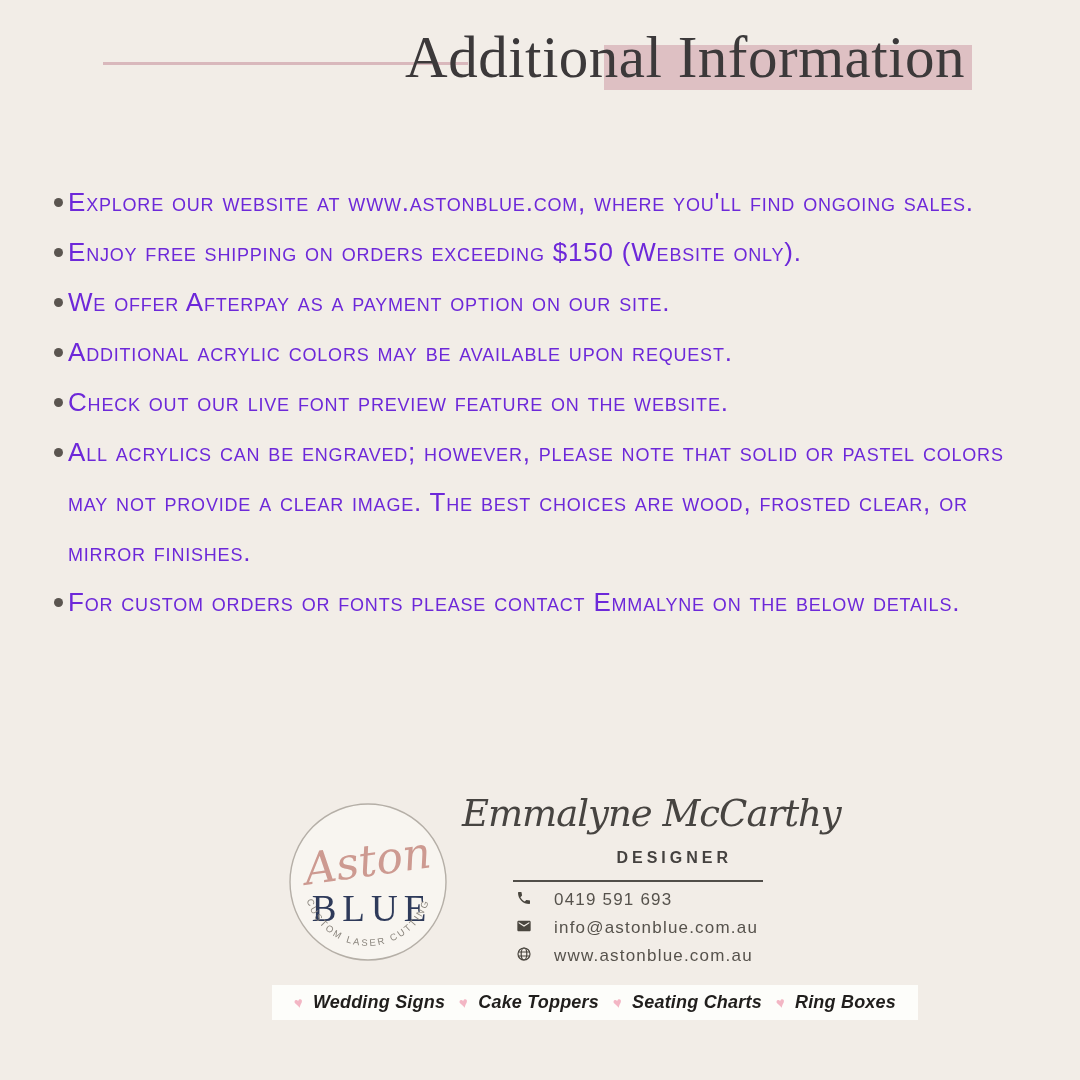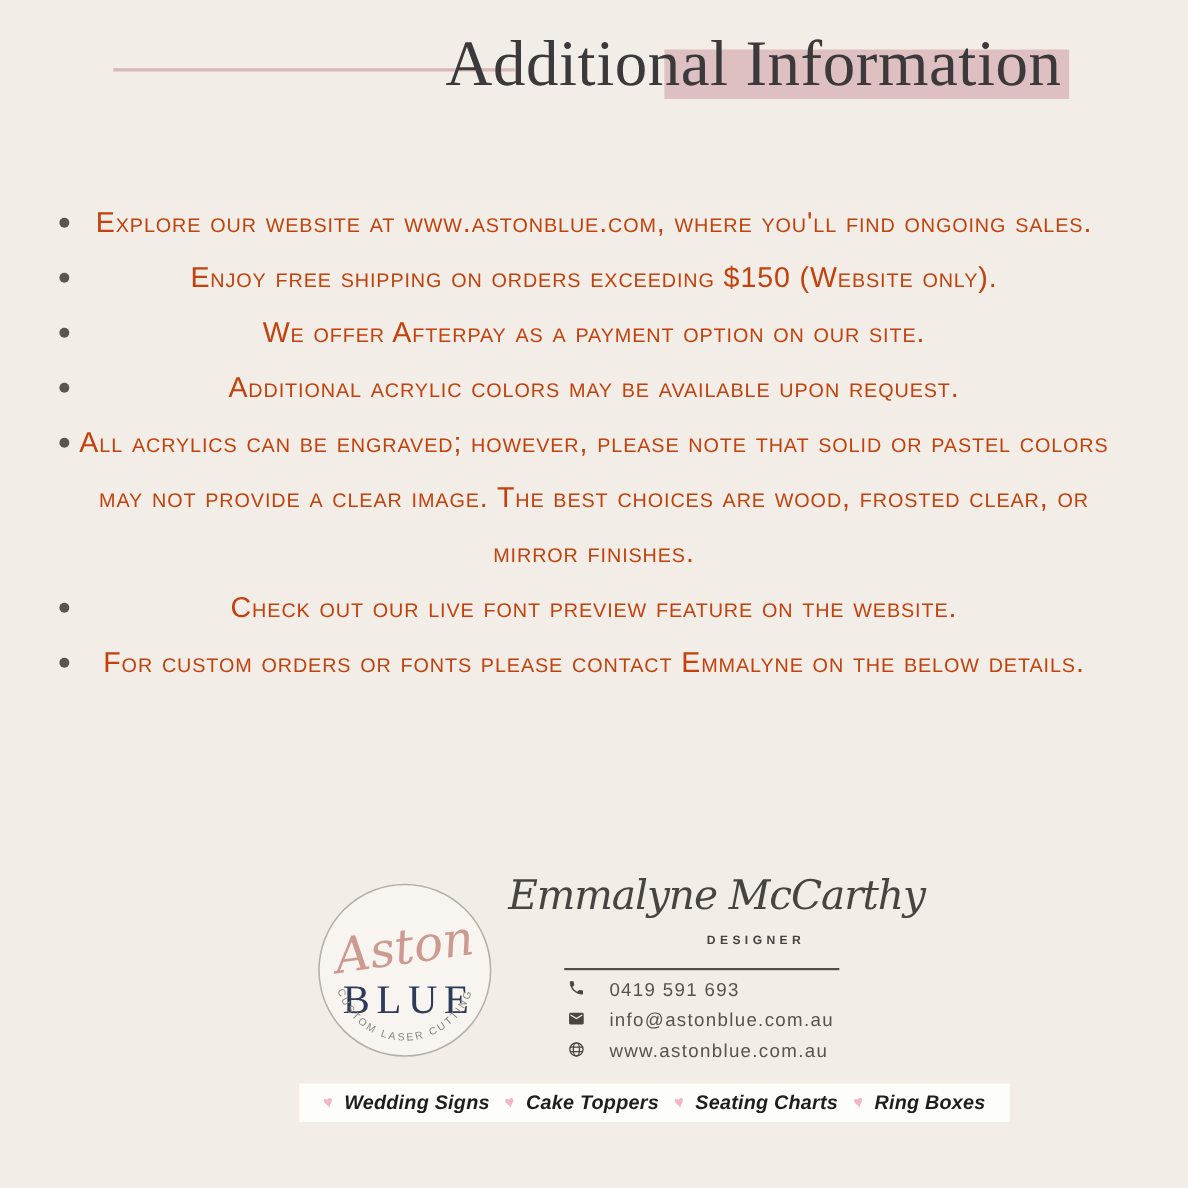--- a/index.html
+++ b/index.html
@@ -34,26 +34,25 @@
   }
 
   
   .bullets {
     position: absolute; left: 20px; right: 20px; top: 177px;
     list-style: none;
   }
   .bullets li {
     position: relative;
     padding: 0 48px;
-    text-align: center;
     font-size: 26px;
     line-height: 50px;
     letter-spacing: 0.8px;
     font-variant: small-caps;
-    color: #c2410c;
+    color: #6d28d9;
   }
   .bullets li::before {
     content: "";
     position: absolute; left: 34px; top: 21px;
     width: 9px; height: 9px; border-radius: 50%;
     background: #5b5550;
   }
 
   
   .logo {
@@ -66,21 +65,21 @@
     font-family: "DejaVu Serif", serif;
     font-style: italic;
     font-size: 37px;
     color: #474441;
     white-space: nowrap;
     letter-spacing: -1px;
   }
   .designer-role {
     position: absolute; left: 462px; top: 849px; width: 270px;
     text-align: right;
-    font-size: 11px; letter-spacing: 4px;
+    font-size: 16px; letter-spacing: 4px;
     color: #454240; font-weight: bold;
   }
   .signature-rule {
     position: absolute; left: 513px; top: 880px;
     width: 250px; height: 2px; background: #514e49;
   }
   .contacts {
     position: absolute; left: 516px; top: 890px;
     list-style: none;
   }
@@ -124,22 +123,22 @@
 
   <div class="accent-line"></div>
   <div class="accent-rect"></div>
   <h1 class="page-title">Additional Information</h1>
 
   <ul class="bullets">
     <li><span>Explore our website at www.astonblue.com, where you'll find ongoing sales.</span></li>
     <li><span>Enjoy free shipping on orders exceeding $150 (Website only).</span></li>
     <li><span>We offer Afterpay as a payment option on our site.</span></li>
     <li><span>Additional acrylic colors may be available upon request.</span></li>
+    <li><span>Check out our live font preview feature on the website.</span></li>
     <li><span>All acrylics can be engraved; however, please note that solid or pastel colors may not provide a clear image. The best choices are wood, frosted clear, or mirror finishes.</span></li>
-    <li><span>Check out our live font preview feature on the website.</span></li>
     <li><span>For custom orders or fonts please contact Emmalyne on the below details.</span></li>
   </ul>
 
   <svg class="logo" viewBox="0 0 160 160">
     <circle cx="80" cy="80" r="78" fill="#f8f5f0" stroke="#b5afa7" stroke-width="1.4"></circle>
     <text x="80" y="74" text-anchor="middle" font-family="DejaVu Serif, serif" font-style="italic" font-size="44" fill="#cd9a91" transform="rotate(-8 80 62)">Aston</text>
     <text x="84" y="119" text-anchor="middle" font-family="Liberation Serif, serif" font-size="37" letter-spacing="6" fill="#2e3a5a">BLUE</text>
     <path id="tagline-arc" d="M 18.2 96.6 A 64 64 0 0 0 141.8 96.6" fill="none" stroke="none"></path>
     <text font-family="Liberation Sans, sans-serif" font-size="9.5" letter-spacing="2.2" fill="#8a857d">
       <textPath href="#tagline-arc" startOffset="50%" text-anchor="middle">CUSTOM LASER CUTTING</textPath>

